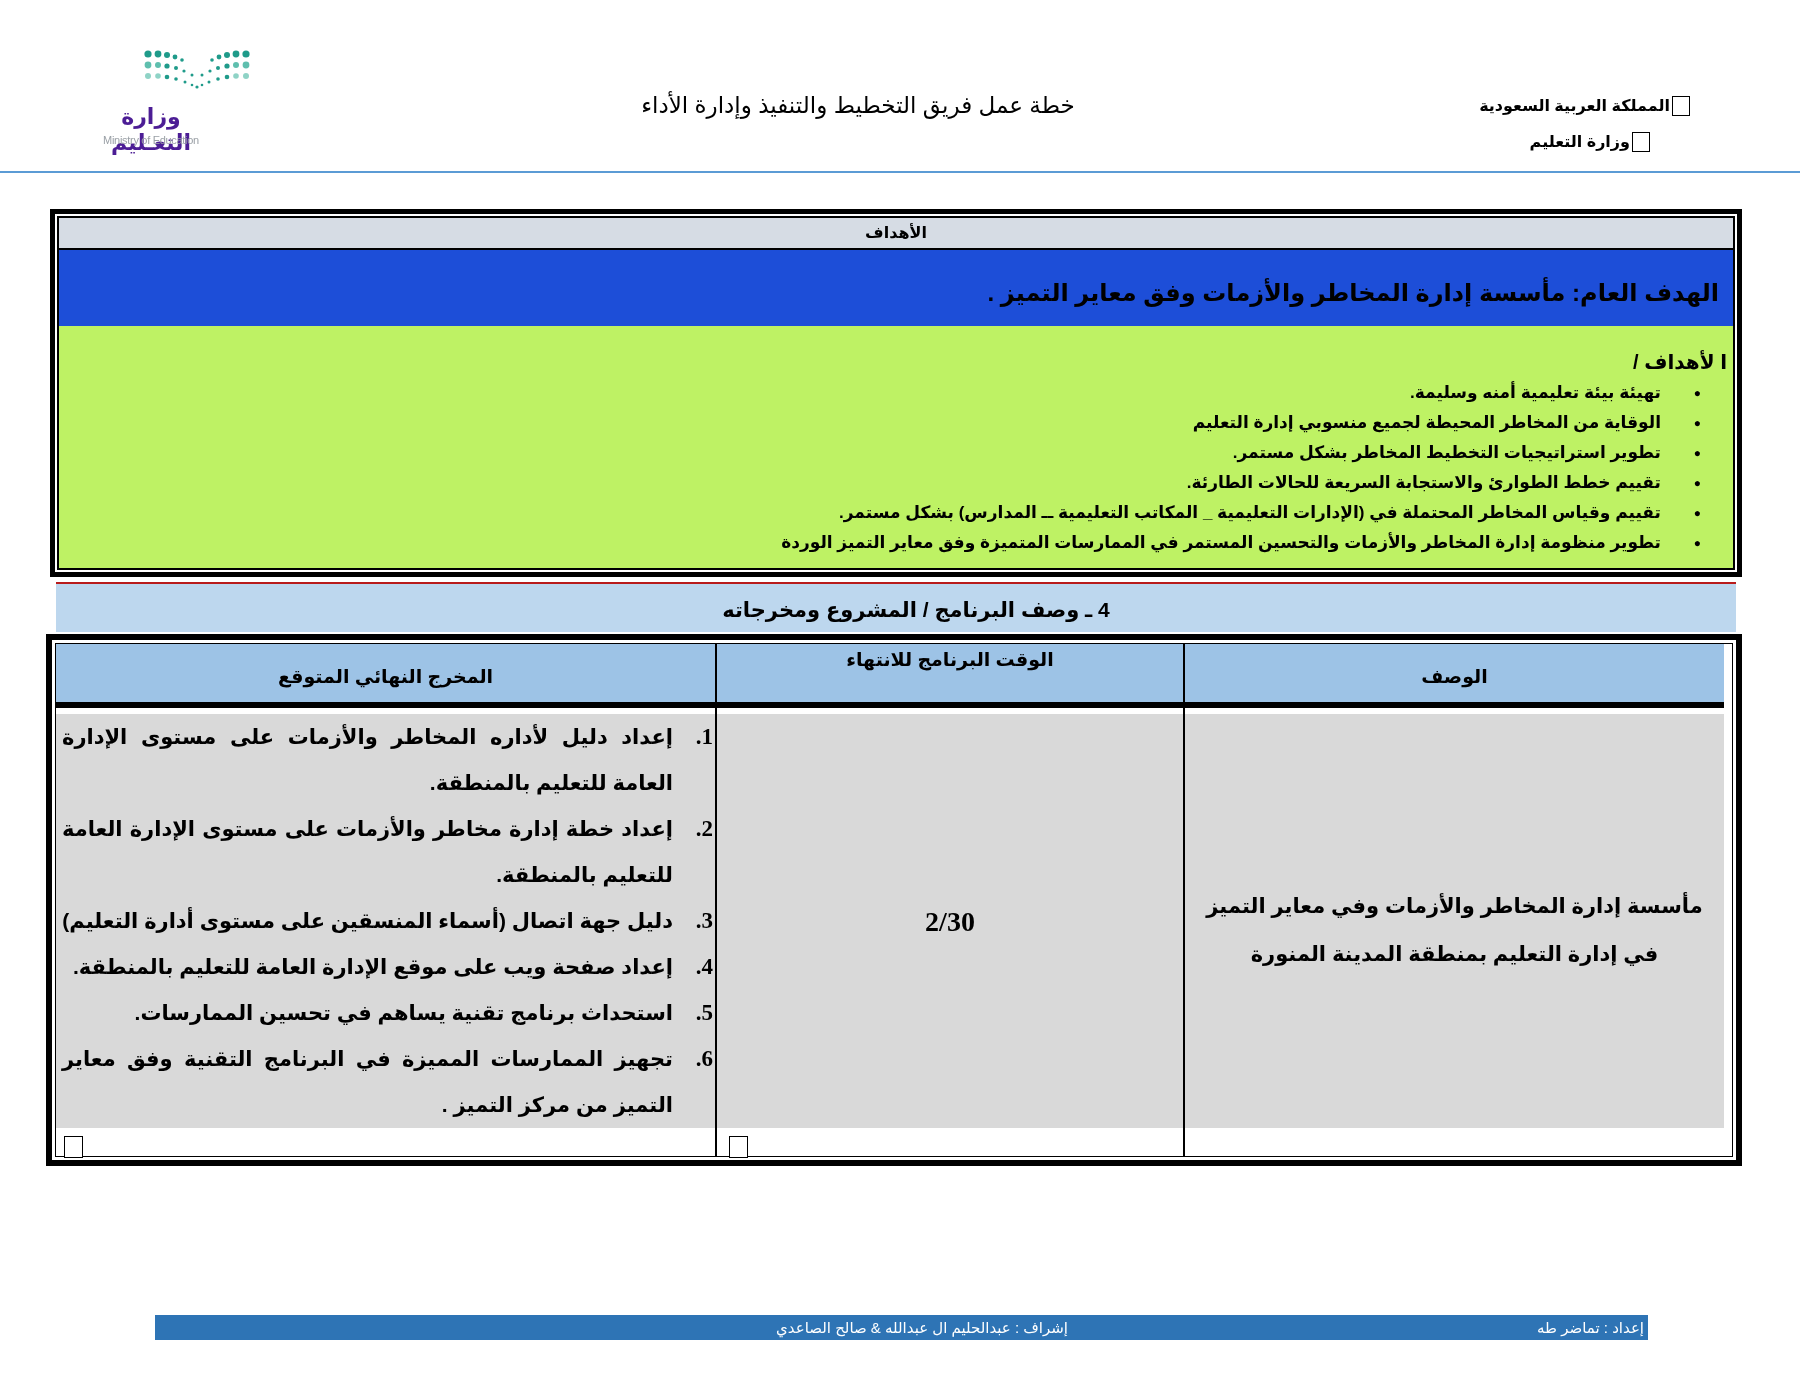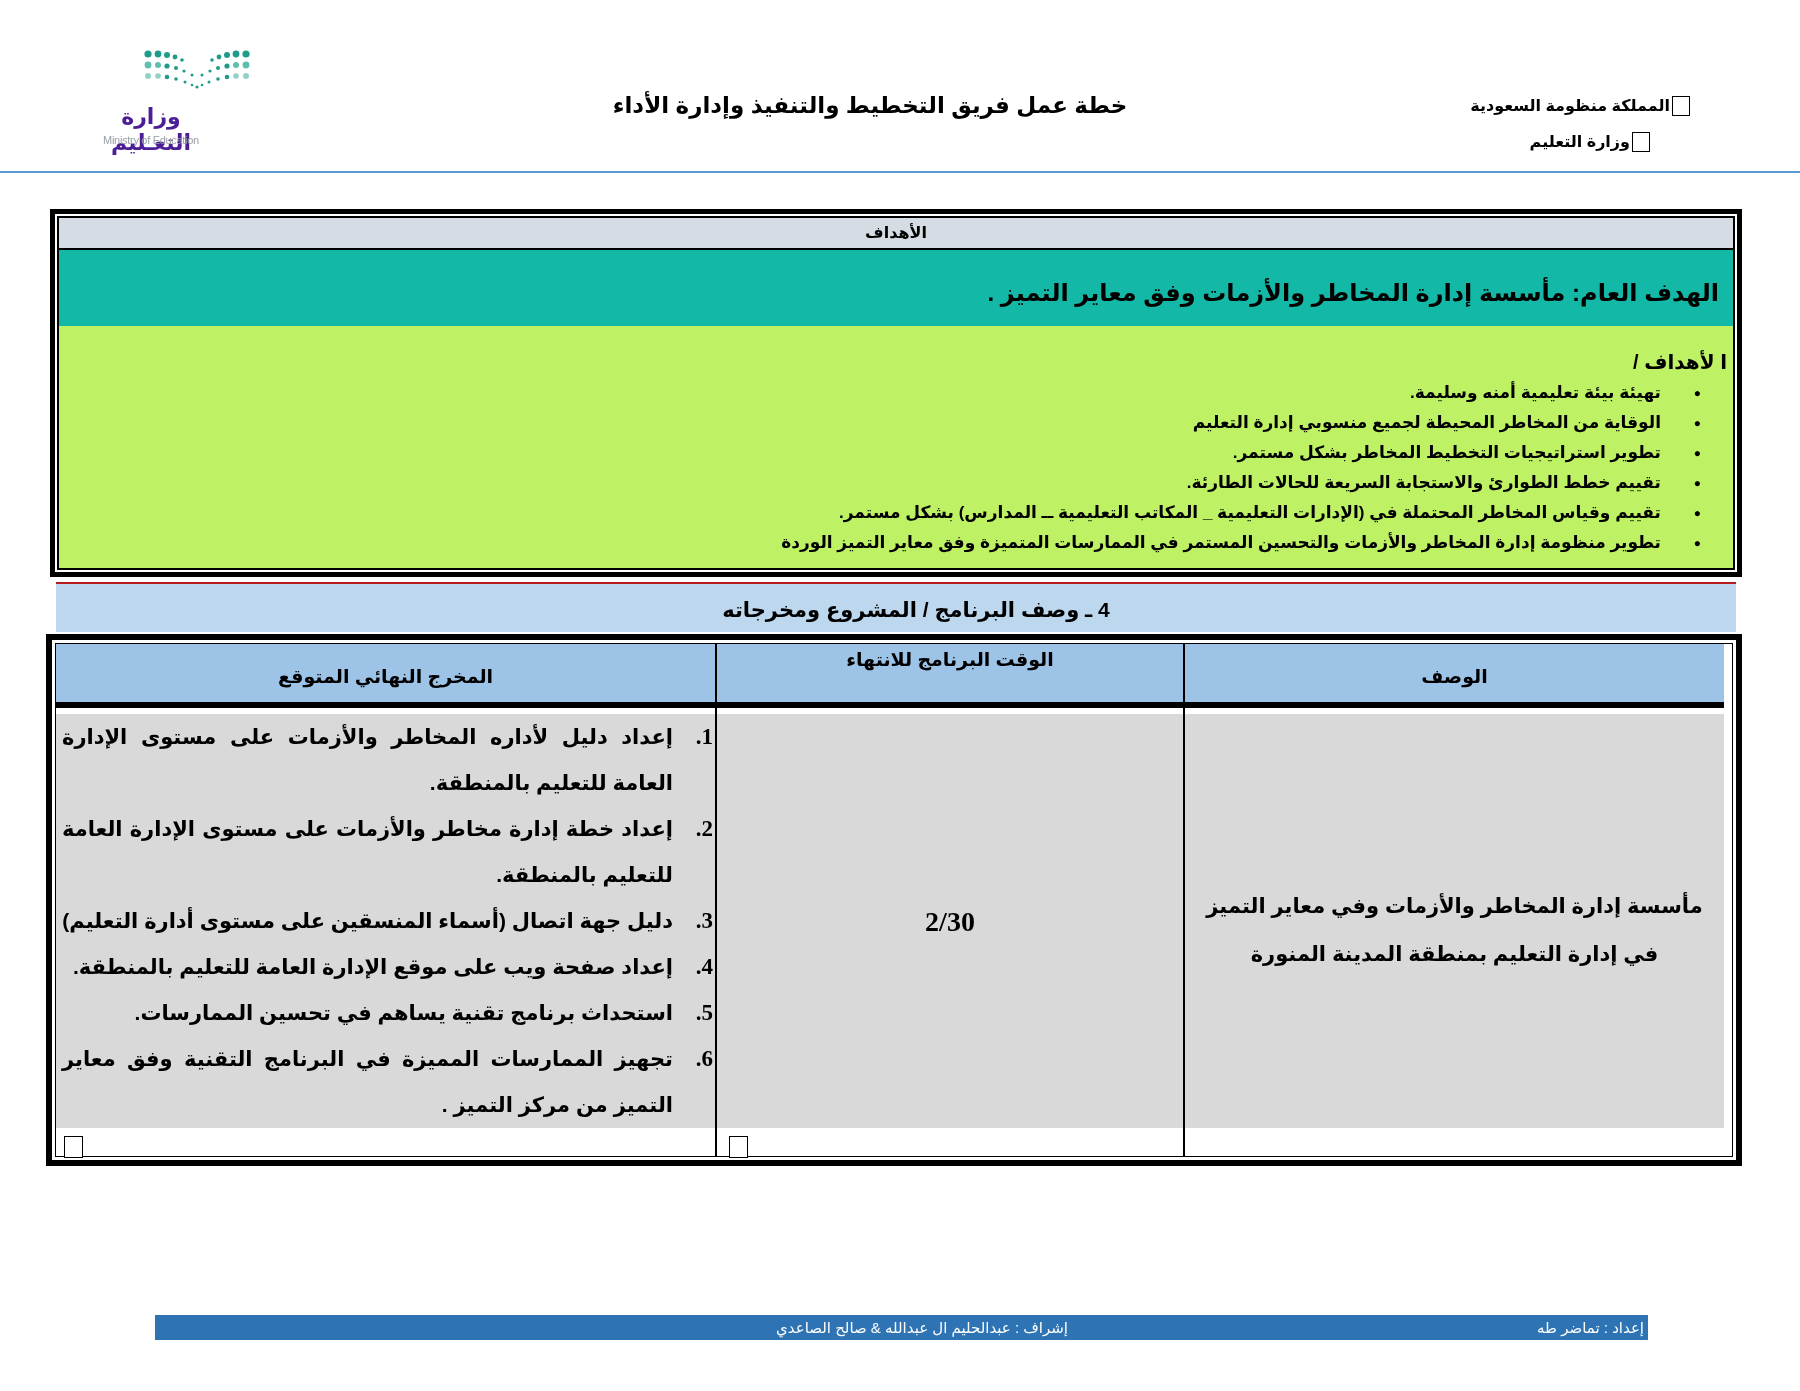--- a/index.html
+++ b/index.html
@@ -7,33 +7,33 @@
          font-family:"Liberation Sans", "DejaVu Sans", sans-serif; color:#000; }
   .abs { position:absolute; }
 
   
   .logo { left:92px; top:48px; width:170px; height:110px; }
   .logo-dots { position:absolute; left:50px; top:0; width:110px; height:48px; }
   .logo-ar { position:absolute; left:4px; top:56px; width:110px; text-align:center;
              color:#4c1d95; font-size:22px; font-weight:bold; direction:rtl; }
   .logo-en { position:absolute; left:4px; top:86px; width:110px; text-align:center;
              color:#9aa0a6; font-size:11px; letter-spacing:-0.3px; }
-  .doc-title { left:560px; top:92px; width:620px; text-align:center; font-size:23px; font-weight:bold; direction:rtl; }
+  .doc-title { left:548px; top:92px; width:620px; text-align:center; font-size:23px; font-weight:normal; direction:rtl; }
   .org { right:110px; top:88px; text-align:right; direction:rtl; font-size:16px; font-weight:bold; line-height:36px; }
   .org .line { display:flex; align-items:center; justify-content:flex-start; }
   .org .line2 { padding-right:40px; }
   .box { display:inline-block; width:16px; height:18px; border:1.6px solid #000; margin-left:2px; vertical-align:middle; }
   .header-rule { left:0; top:171px; width:1800px; height:2px; background:#5b9bd5; }
 
   
   .goals { left:50px; top:209px; width:1692px; height:368px; border:5px solid #000; box-sizing:border-box; }
   .goals-inner { position:absolute; left:2px; top:2px; right:2px; bottom:2px; border:2px solid #000; }
   .goals-head { position:absolute; left:0; right:0; top:0; height:30px; background:#d6dce4;
                 border-bottom:2px solid #000; text-align:center; font-size:16px; font-weight:bold; line-height:30px; direction:rtl; }
-  .goals-general { position:absolute; left:0; right:0; top:32px; height:82px; background:#14b8a6;
+  .goals-general { position:absolute; left:0; right:0; top:32px; height:82px; background:#1d4ed8;
                    border-bottom:2px solid #000; direction:rtl; text-align:right; font-size:24px; font-weight:bold;
                    padding-right:14px; line-height:86px; box-sizing:border-box; }
   .goals-list { position:absolute; left:0; right:0; top:100px; bottom:0; background:#bef264; direction:rtl; padding:24px 6px 0 0; box-sizing:border-box;margin-top:8px; }
   .goals-list .lbl { font-size:20px; font-weight:bold; margin-bottom:4px; }
   .goals-list ul { margin:0; padding:0 66px 0 0; list-style:none; }
   .goals-list li { font-size:17px; font-weight:bold; line-height:30px; position:relative; }
   .goals-list li::before { content:"●"; position:absolute; right:-40px; font-size:12px; }
 
   
   .sec4 { left:56px; top:582px; width:1680px; height:52px; background:#bdd7ee; border-top:2px solid #b91c1c; border-bottom:2px solid #fff;
@@ -109,21 +109,21 @@
   </svg>
   <div class="logo-ar">وزارة التعـليم</div>
   <div class="logo-en">Ministry of Education</div>
 </div>
 
 <div class="abs doc-title">خطة عمل فريق التخطيط والتنفيذ وإدارة الأداء</div>
 
 <div class="abs org">
   <div class="line">
     <span class="box"></span>
-    <span>المملكة منظومة السعودية</span>
+    <span>المملكة العربية السعودية</span>
   </div>
   <div class="line line2">
     <span class="box"></span>
     <span>وزارة التعليم</span>
   </div>
 </div>
 
 <div class="abs header-rule"></div>
 
 <div class="abs goals">

